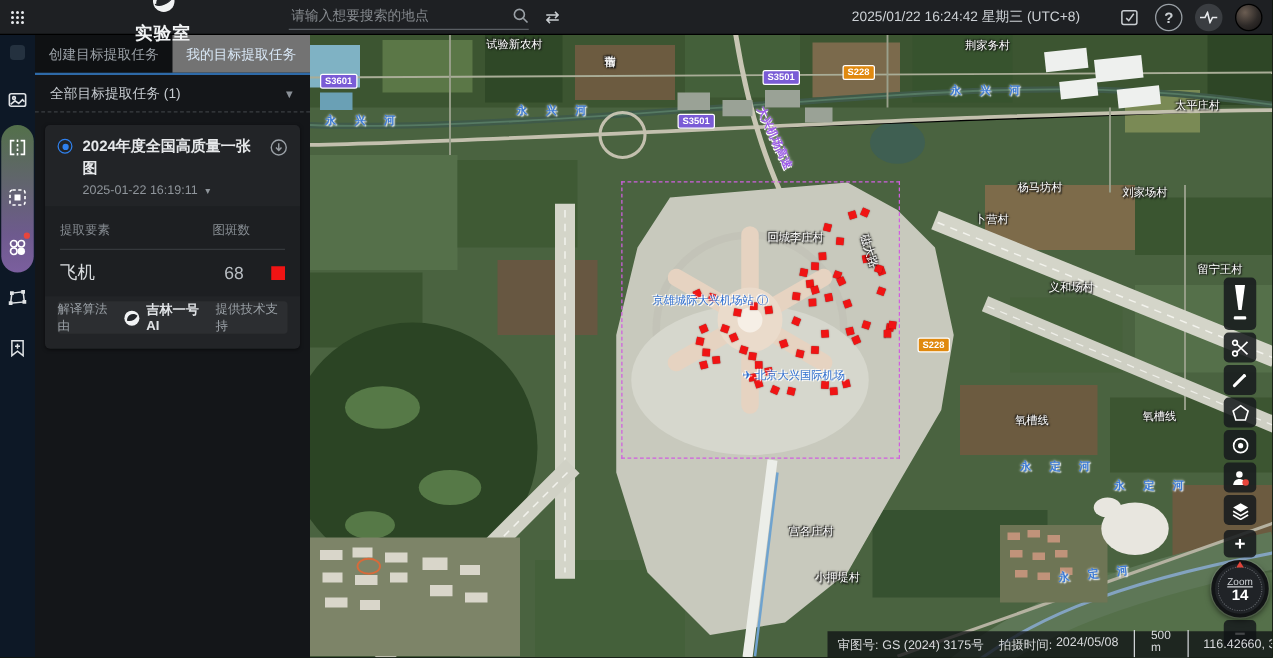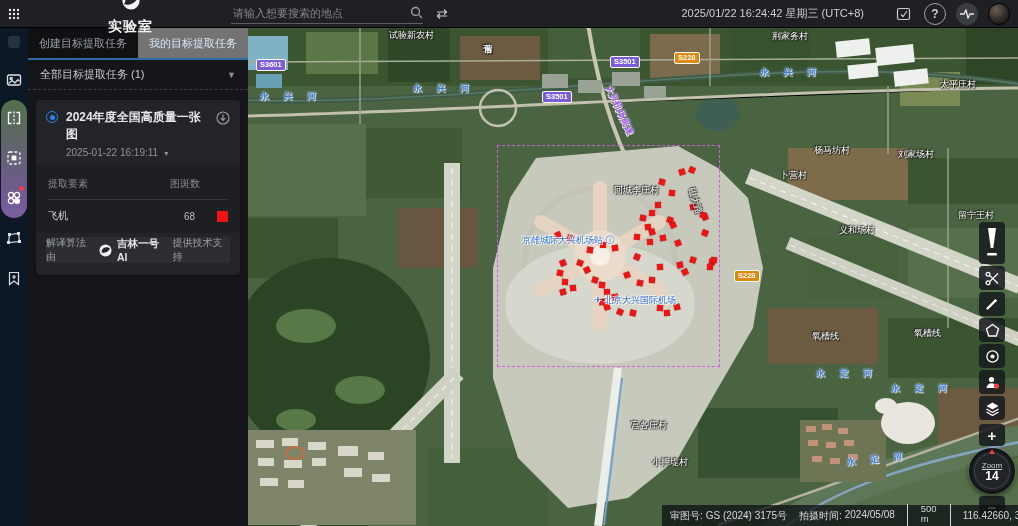--- a/index.html
+++ b/index.html
@@ -41,21 +41,21 @@
   .radio::after{content:"";position:absolute;left:2.5px;top:2.5px;width:5px;height:5px;border-radius:50%;background:#2f80ed;}
   .titles{flex:1;}
   .card-title{color:#e6e8ea;font-size:12px;font-weight:bold;}
   .card-date{color:#8f959b;font-size:10px;margin-top:4px;cursor:pointer;}
   .card-date .caret{margin-left:6px;font-size:8px;}
   .dl{flex:none;margin-top:2px;cursor:pointer;}
   .card-table{background:#1d1f22;padding:8px 12px 10px;}
   .t-head{display:flex;justify-content:space-between;color:#878d93;font-size:10px;padding:4px 0 8px;}
   .t-head span:last-child{margin-right:28px;}
   .t-sep{border:none;border-top:1px solid #35383c;margin:0 0 9px;}
-  .t-row{display:flex;align-items:center;font-size:10px;color:#d9dcdf;cursor:pointer;}
+  .t-row{display:flex;align-items:center;font-size:14px;color:#d9dcdf;cursor:pointer;}
   .t-row .cnt{margin-left:auto;color:#b9bec3;margin-right:22px;}
   .swatch{width:11px;height:11px;background:#f00;flex:none;}
   .card-foot{margin:4px 10px 12px;background:#2c2e31;border-radius:3px;height:26px;display:flex;align-items:center;justify-content:center;gap:5px;font-size:10px;color:#9aa0a6;}
   .card-foot b{color:#e0e3e6;font-size:10.5px;}
   .mini-logo{width:13px;height:13px;flex:none;}
 
   
   .map{position:absolute;left:248px;top:28px;width:770px;height:498px;overflow:hidden;background:#47613c;}
   .basemap{position:absolute;left:0;top:0;width:770px;height:498px;}
   .anno{position:absolute;left:0;top:0;width:770px;height:456px;}

